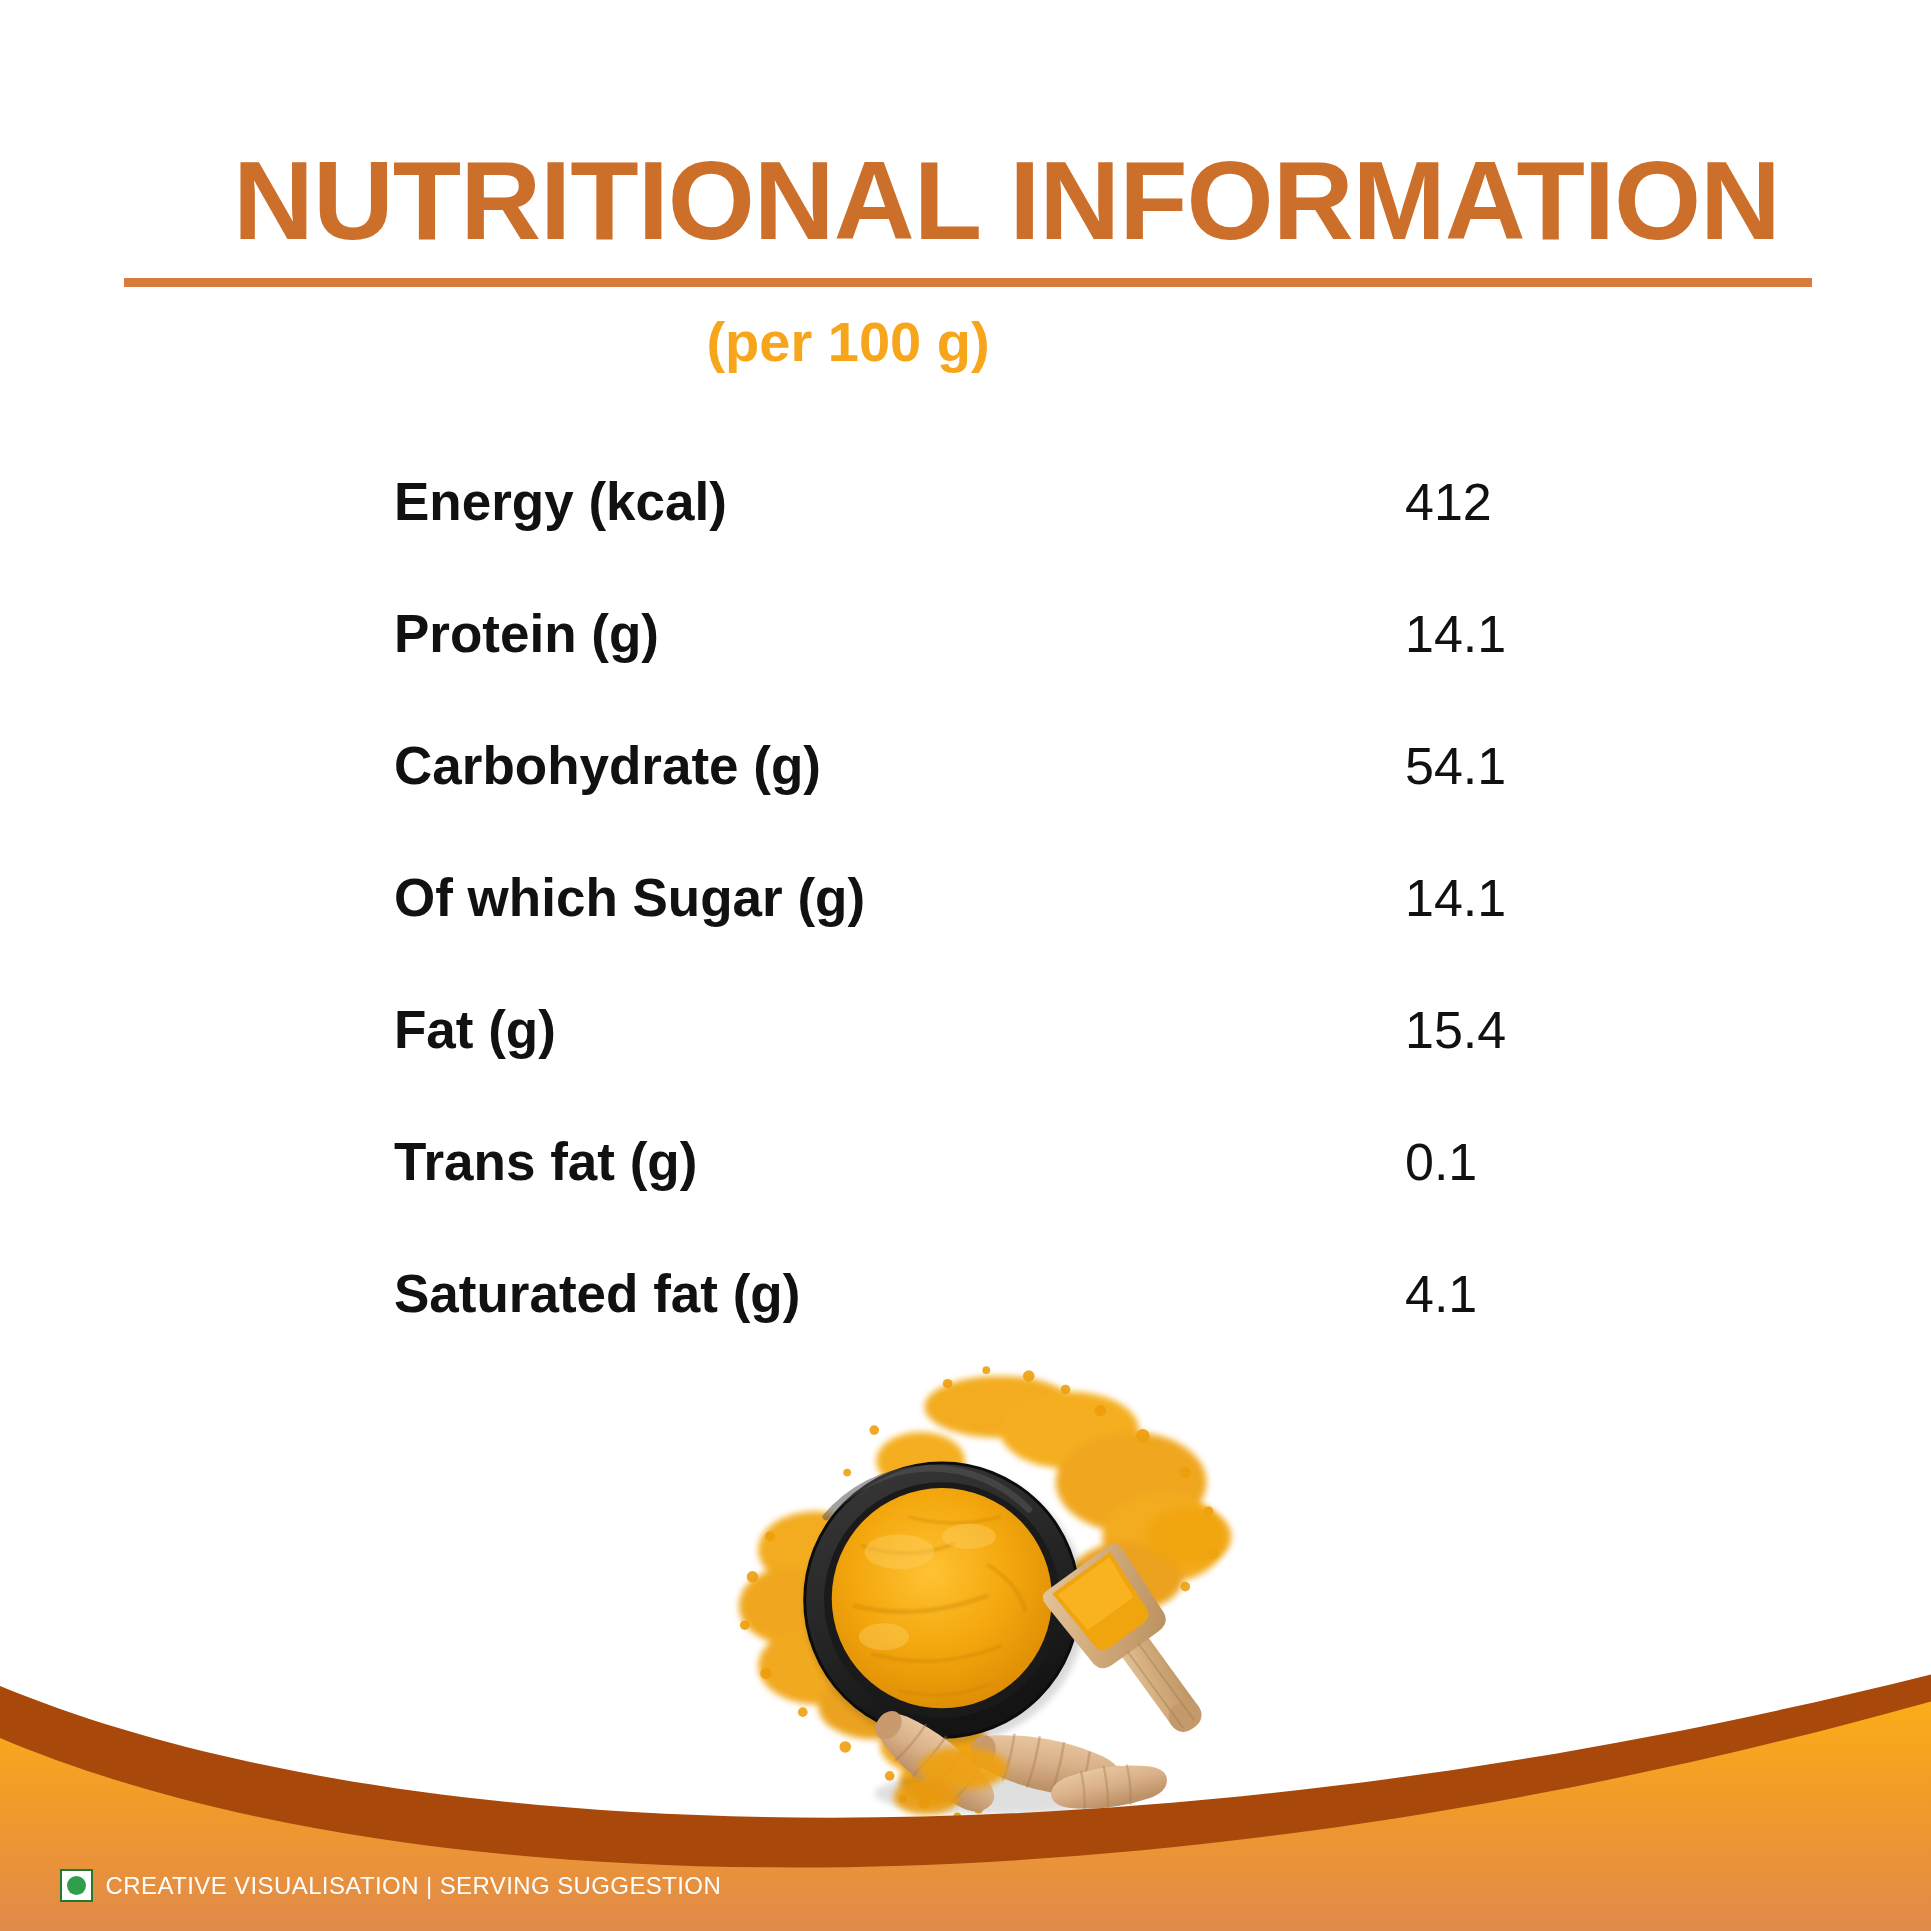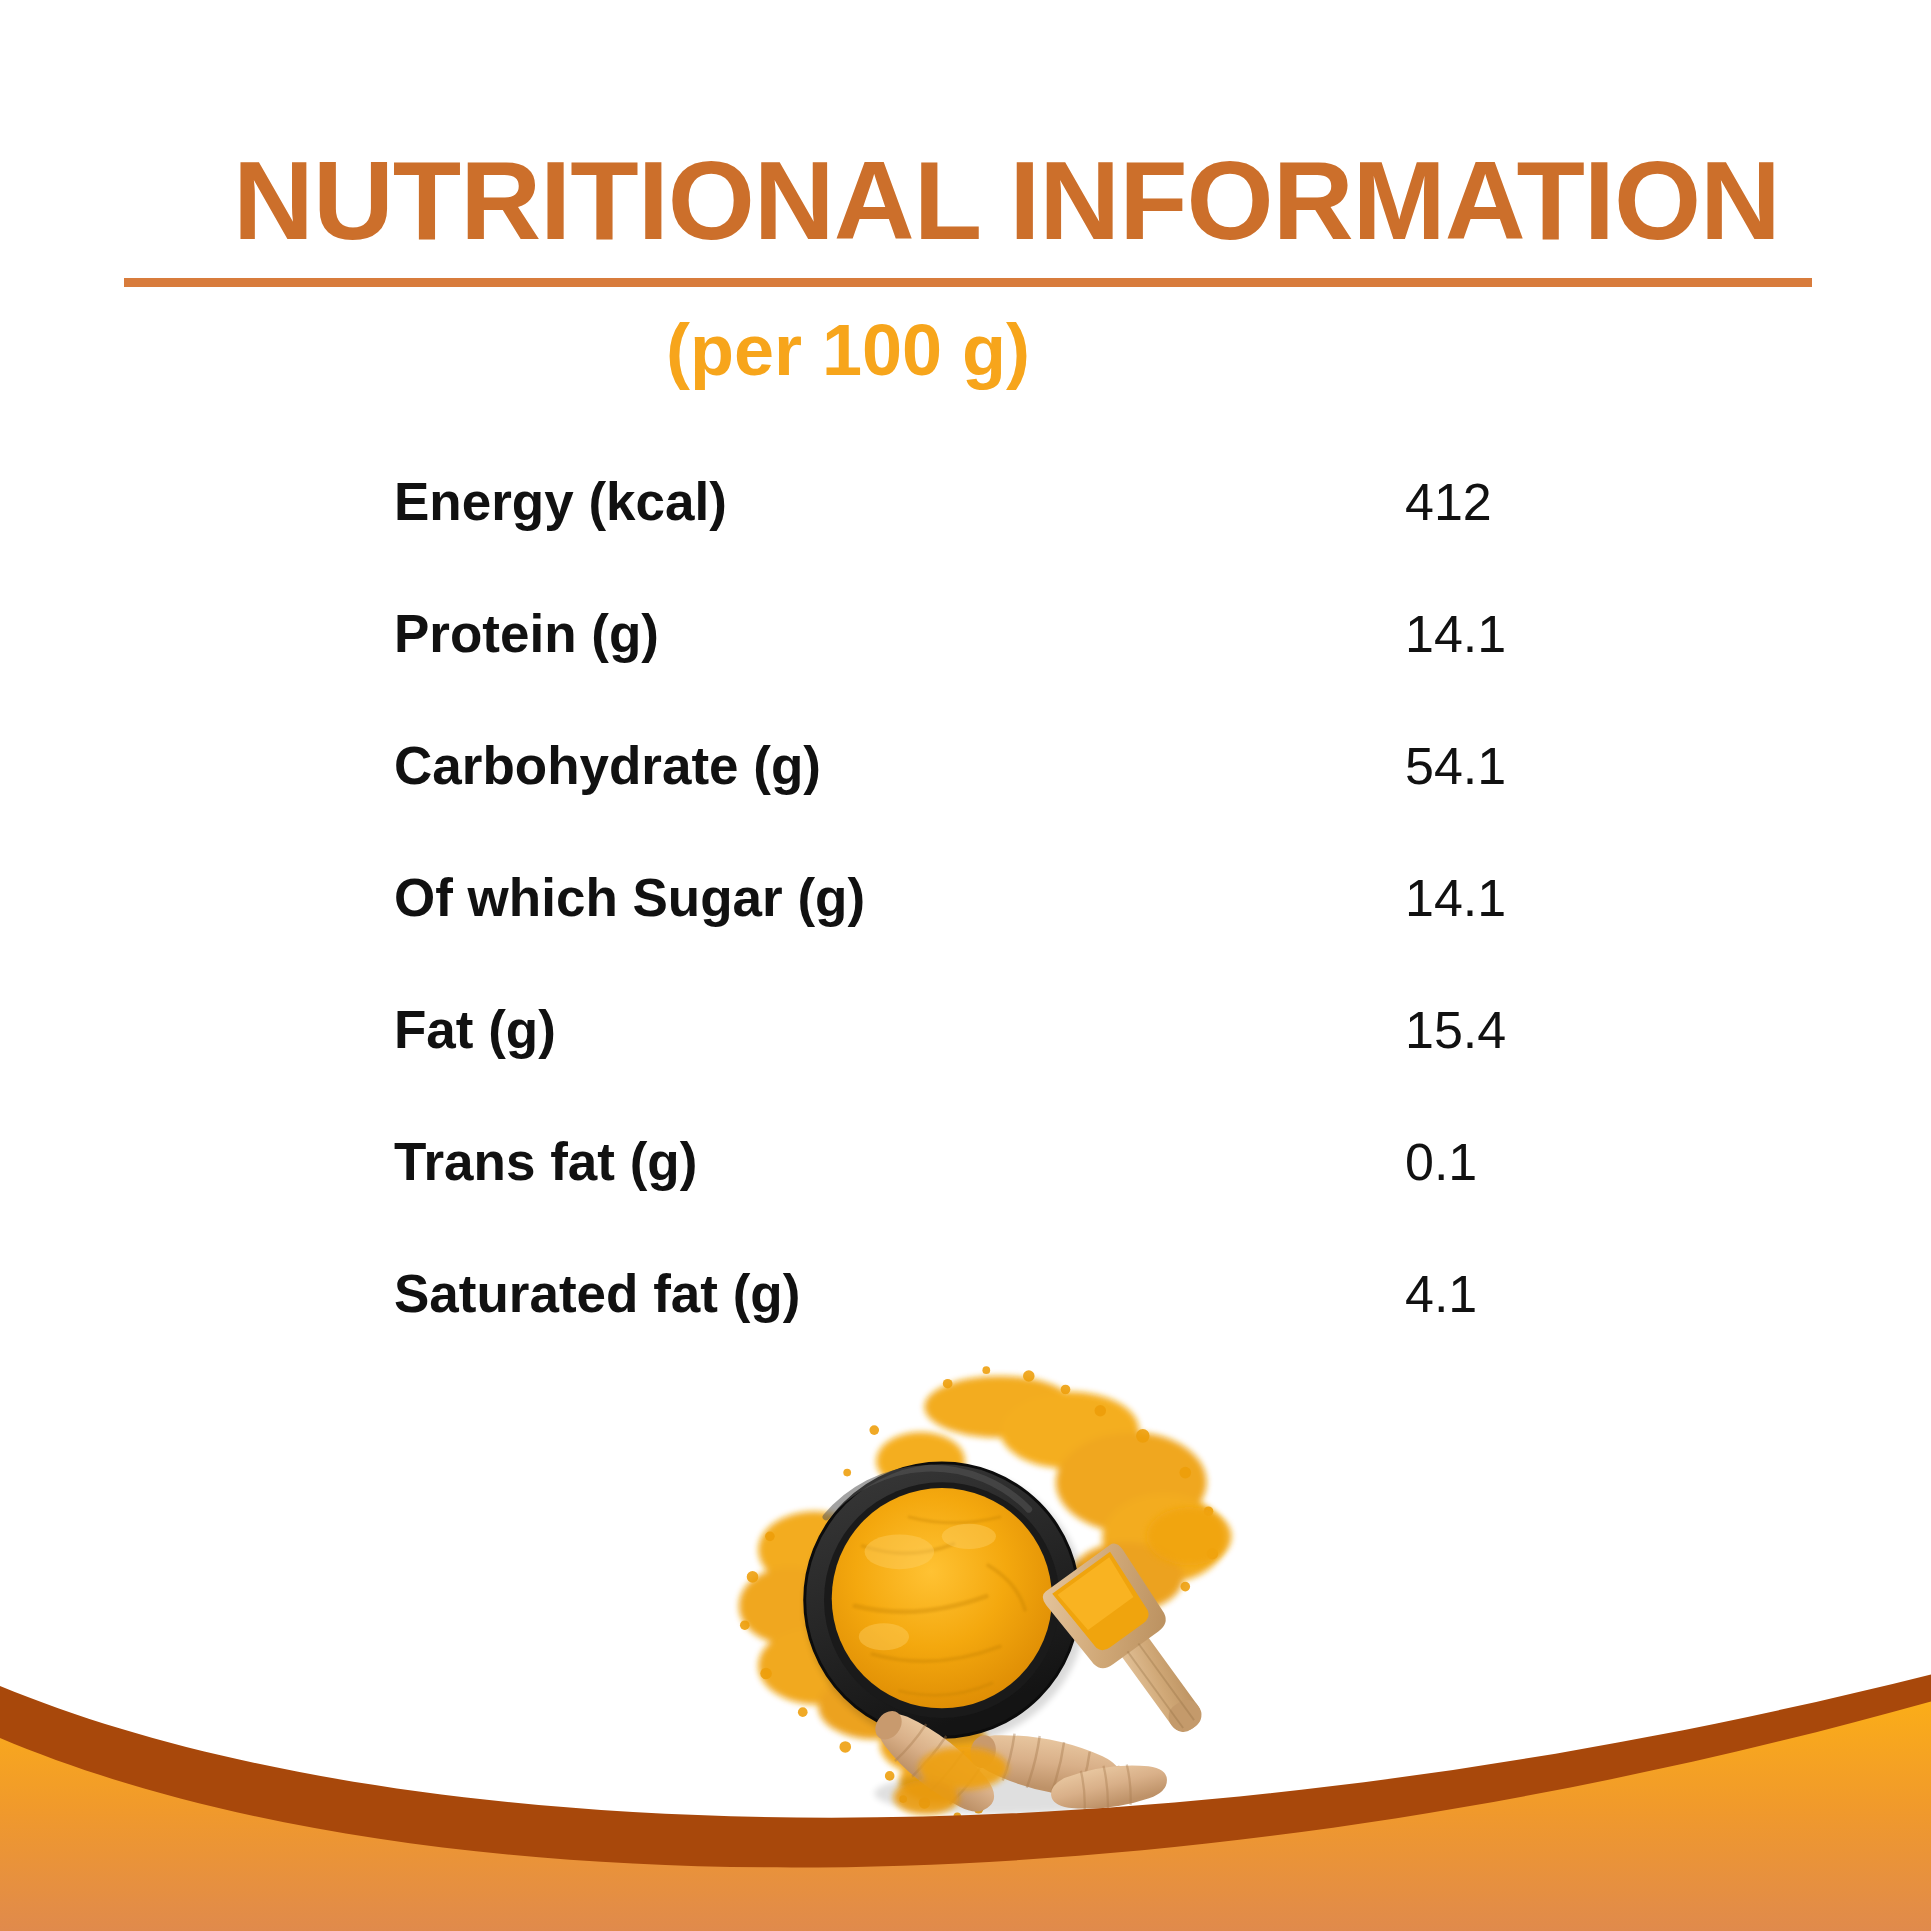--- a/index.html
+++ b/index.html
@@ -40,21 +40,21 @@
     left:124px; top:278px;
     width:1688px; height:8.7px;
     background:#D87C3C;
   }
 
   .subtitle {
     position:absolute;
     left:0; top:314px;
     width:1696px;
     text-align:center;
-    font-size:72px;
+    font-size:56px;
     font-weight:700;
     line-height:1;
     color:#F7A51B;
     white-space:nowrap;
   }
 
   
   .nutrition-table {
     position:absolute;
     left:394px; top:475px;
@@ -356,15 +356,21 @@
           <stop offset="100%" stop-color="#E08A4C"></stop>
         </linearGradient>
       </defs>
 
       <path d="M 0 56 C 420 230, 1180 250, 2000 44 L 2000 130 C 1180 330, 420 316, 0 148 Z" fill="#A8480B"></path>
 
       <path d="M 0 110 C 420 288, 1180 302, 2000 72 L 2000 310 L 0 310 Z" fill="url(#bandGrad)"></path>
     </svg>
   </div>
 
+  <div class="footer">
+    <span class="veg-mark">
+      <span class="veg-mark-dot"></span>
+    </span>
+    <span class="footer-text">CREATIVE VISUALISATION | SERVING SUGGESTION</span>
+  </div>
 
 </div>
 
 
 </body></html>

